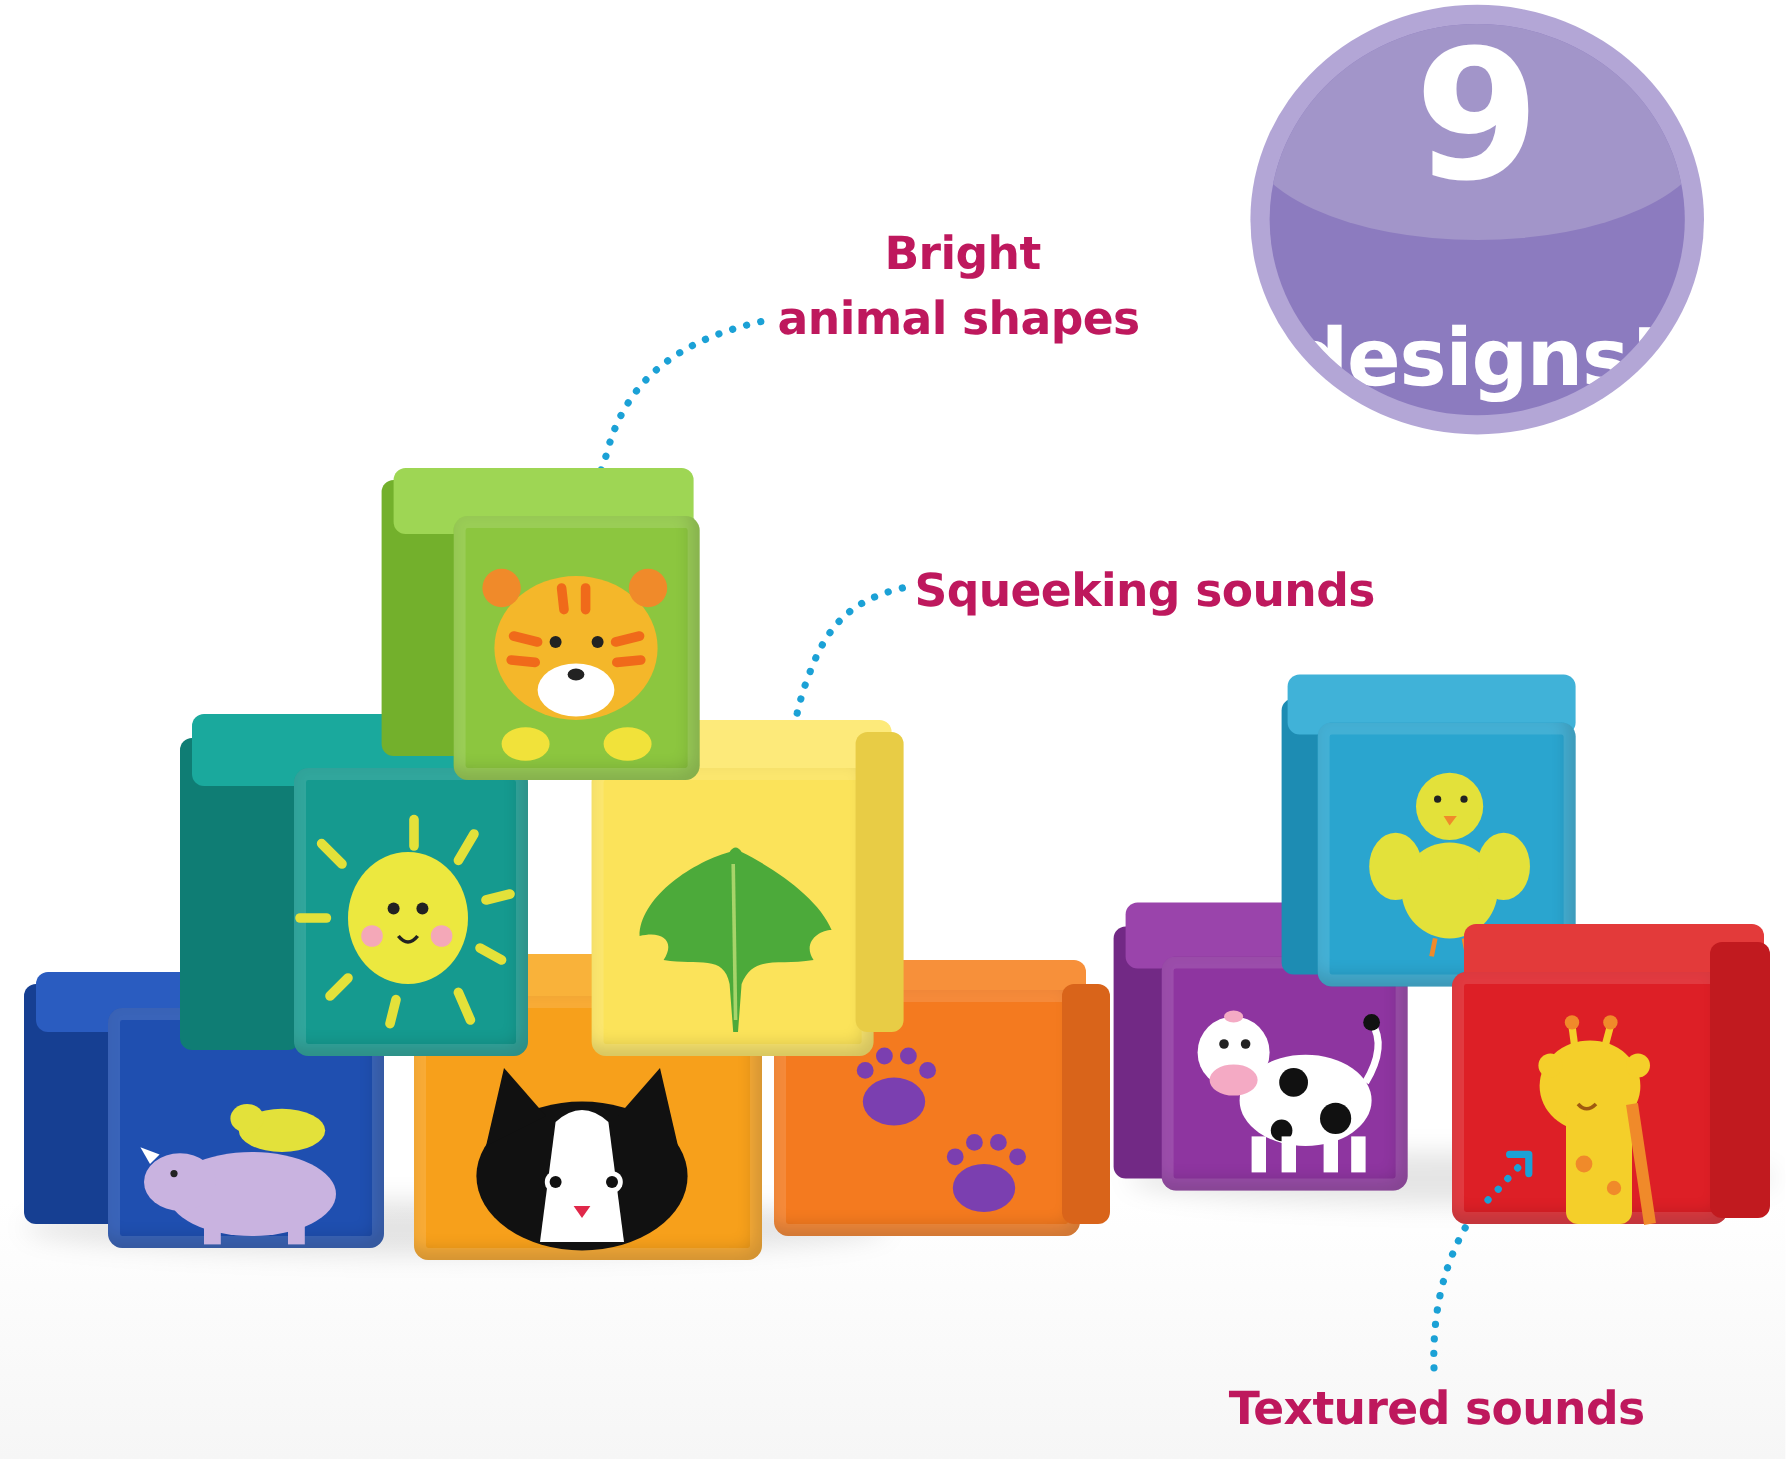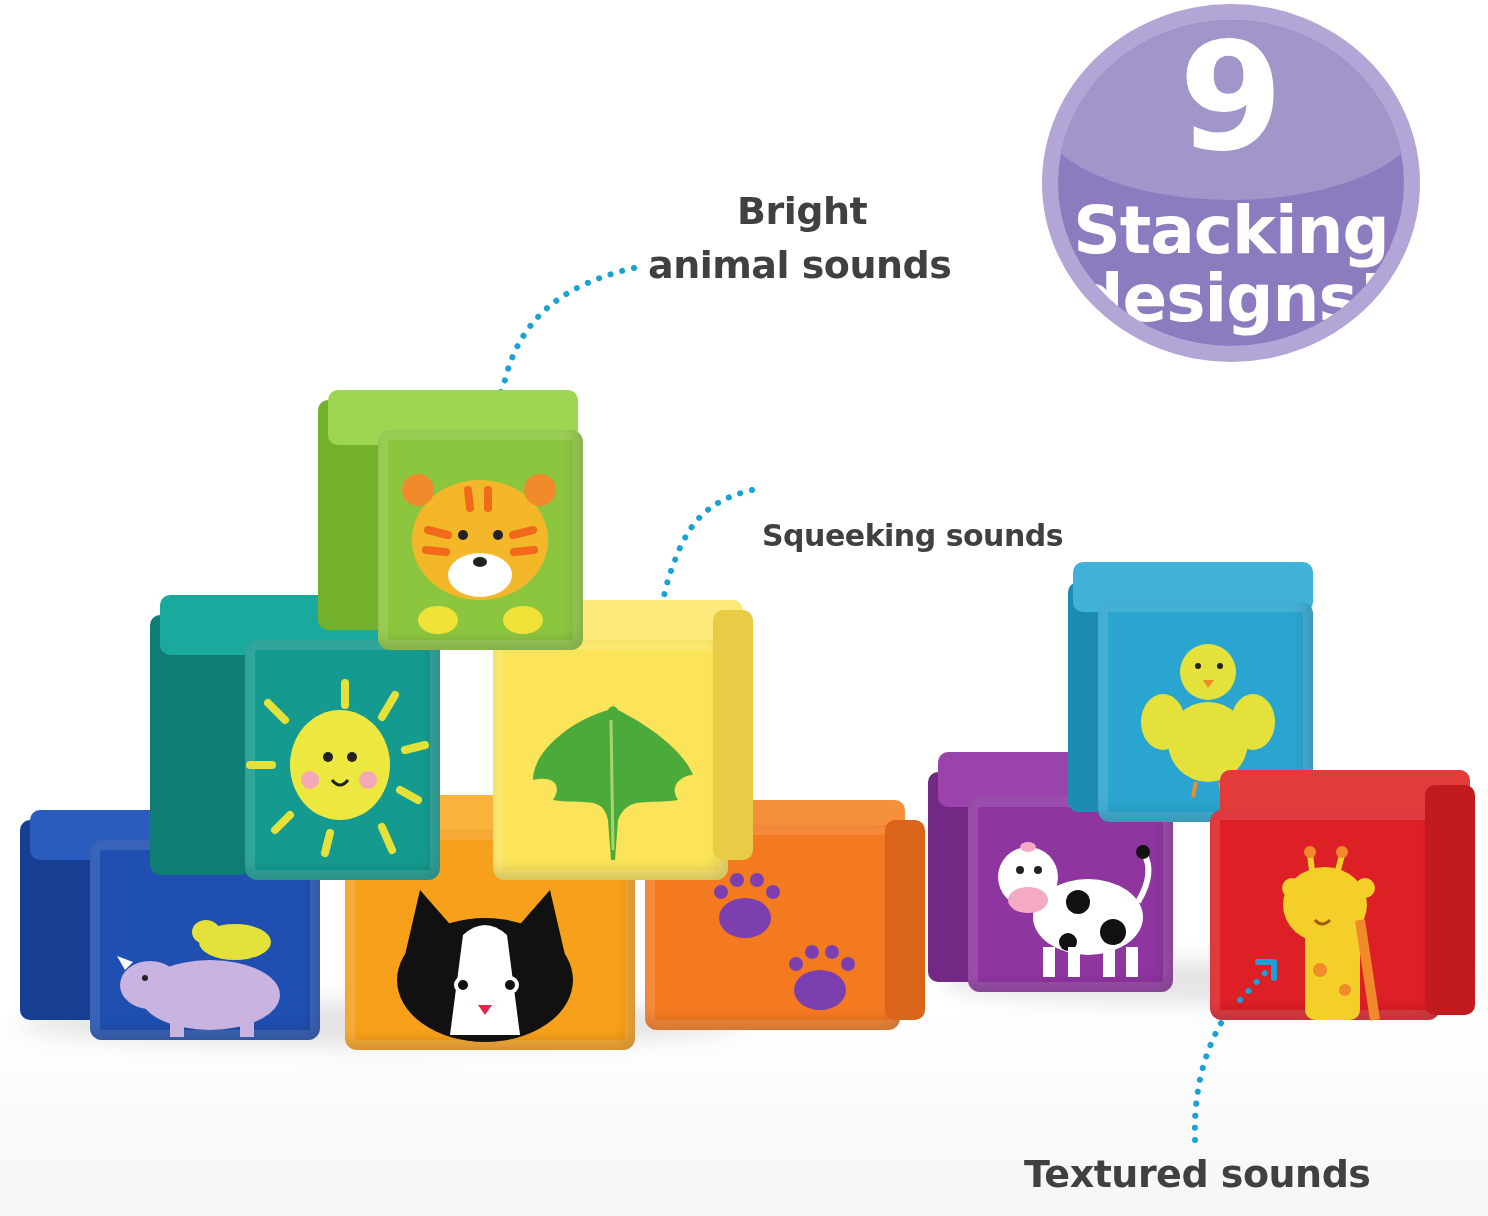--- a/index.html
+++ b/index.html
@@ -7,49 +7,48 @@
   .stage{position:absolute;left:0;top:0;width:1488px;height:1216px;}
   .floor{position:absolute;left:0;top:1000px;width:1488px;height:216px;background:linear-gradient(#ffffff,#f6f6f6);}
   .shadow{position:absolute;border-radius:50%;background:rgba(0,0,0,0.10);filter:blur(10px);}
 
   .badge{position:absolute;left:1042px;top:4px;width:378px;height:358px;border-radius:50%;background:#b3a6d6;}
   .badge-inner{position:absolute;left:16px;top:16px;width:346px;height:326px;border-radius:50%;overflow:hidden;background:#8c7bbf;}
   .badge-top{position:absolute;left:-20px;top:-40px;width:386px;height:220px;border-radius:0 0 50% 50%/0 0 40% 40%;background:#a295c9;}
   .badge-num{position:absolute;left:0;width:100%;top:2px;text-align:center;color:#fff;font-weight:bold;font-size:150px;line-height:150px;}
   .badge-line{position:absolute;left:0;width:100%;text-align:center;color:#fff;font-weight:bold;font-size:66px;line-height:70px;letter-spacing:-1px;}
 
-  .callout{position:absolute;color:#404040;font-weight:bold;white-space:nowrap;letter-spacing:-0.5px;}
+  .callout{position:absolute;color:#be185d;font-weight:bold;white-space:nowrap;letter-spacing:-0.5px;}
 
   .block{position:absolute;}
   .face{position:absolute;border-radius:12px;box-shadow:inset 0 0 0 10px rgba(255,255,255,0.12), inset -6px -8px 14px rgba(0,0,0,0.18);}
   .top{position:absolute;border-radius:10px;}
   .side{position:absolute;border-radius:10px;}
   svg{position:absolute;overflow:visible;}
 </style>
 </head>
 <body>
 
 <div class="stage">
   <div class="floor"></div>
 
   <div class="shadow" style="left:20px;top:1000px;width:720px;height:46px;"></div>
   <div class="shadow" style="left:940px;top:960px;width:540px;height:44px;"></div>
 
   <div class="badge">
     <div class="badge-inner">
       <div class="badge-top"></div>
       <div class="badge-num">9</div>
-      <div class="badge-line" style="top:176px;">Stacking</div>
       <div class="badge-line" style="top:244px;">designs!</div>
     </div>
   </div>
 
   <div class="callout" style="left:737px;top:190px;font-size:38px;line-height:42px;">Bright</div>
-  <div class="callout" style="left:648px;top:244px;font-size:38px;line-height:42px;">animal sounds</div>
-  <div class="callout" style="left:762px;top:470px;font-size:30px;line-height:44px;margin-top:44px;">Squeeking sounds</div>
+  <div class="callout" style="left:648px;top:244px;font-size:38px;line-height:42px;">animal shapes</div>
+  <div class="callout" style="left:762px;top:470px;font-size:38px;line-height:44px;">Squeeking sounds</div>
   <div class="callout" style="left:1024px;top:1152px;font-size:38px;line-height:44px;">Textured sounds</div>
 
   <svg width="1488" height="1216" style="left:0;top:0;">
     <g fill="none" stroke="#1ba1d6" stroke-width="6" stroke-linecap="round" stroke-dasharray="0.1 12">
       <path d="M634,268 C560,285 520,320 505,380 C495,410 485,430 478,448"></path>
       <path d="M752,490 C710,500 690,520 675,560 C665,585 660,610 658,640"></path>
       <path d="M1195,1140 C1193,1080 1210,1025 1250,985"></path>
     </g>
     <g fill="none" stroke="#1ba1d6" stroke-width="6" stroke-linecap="round" stroke-linejoin="round">
       <path d="M470,440 L478,455 L490,446"></path>

